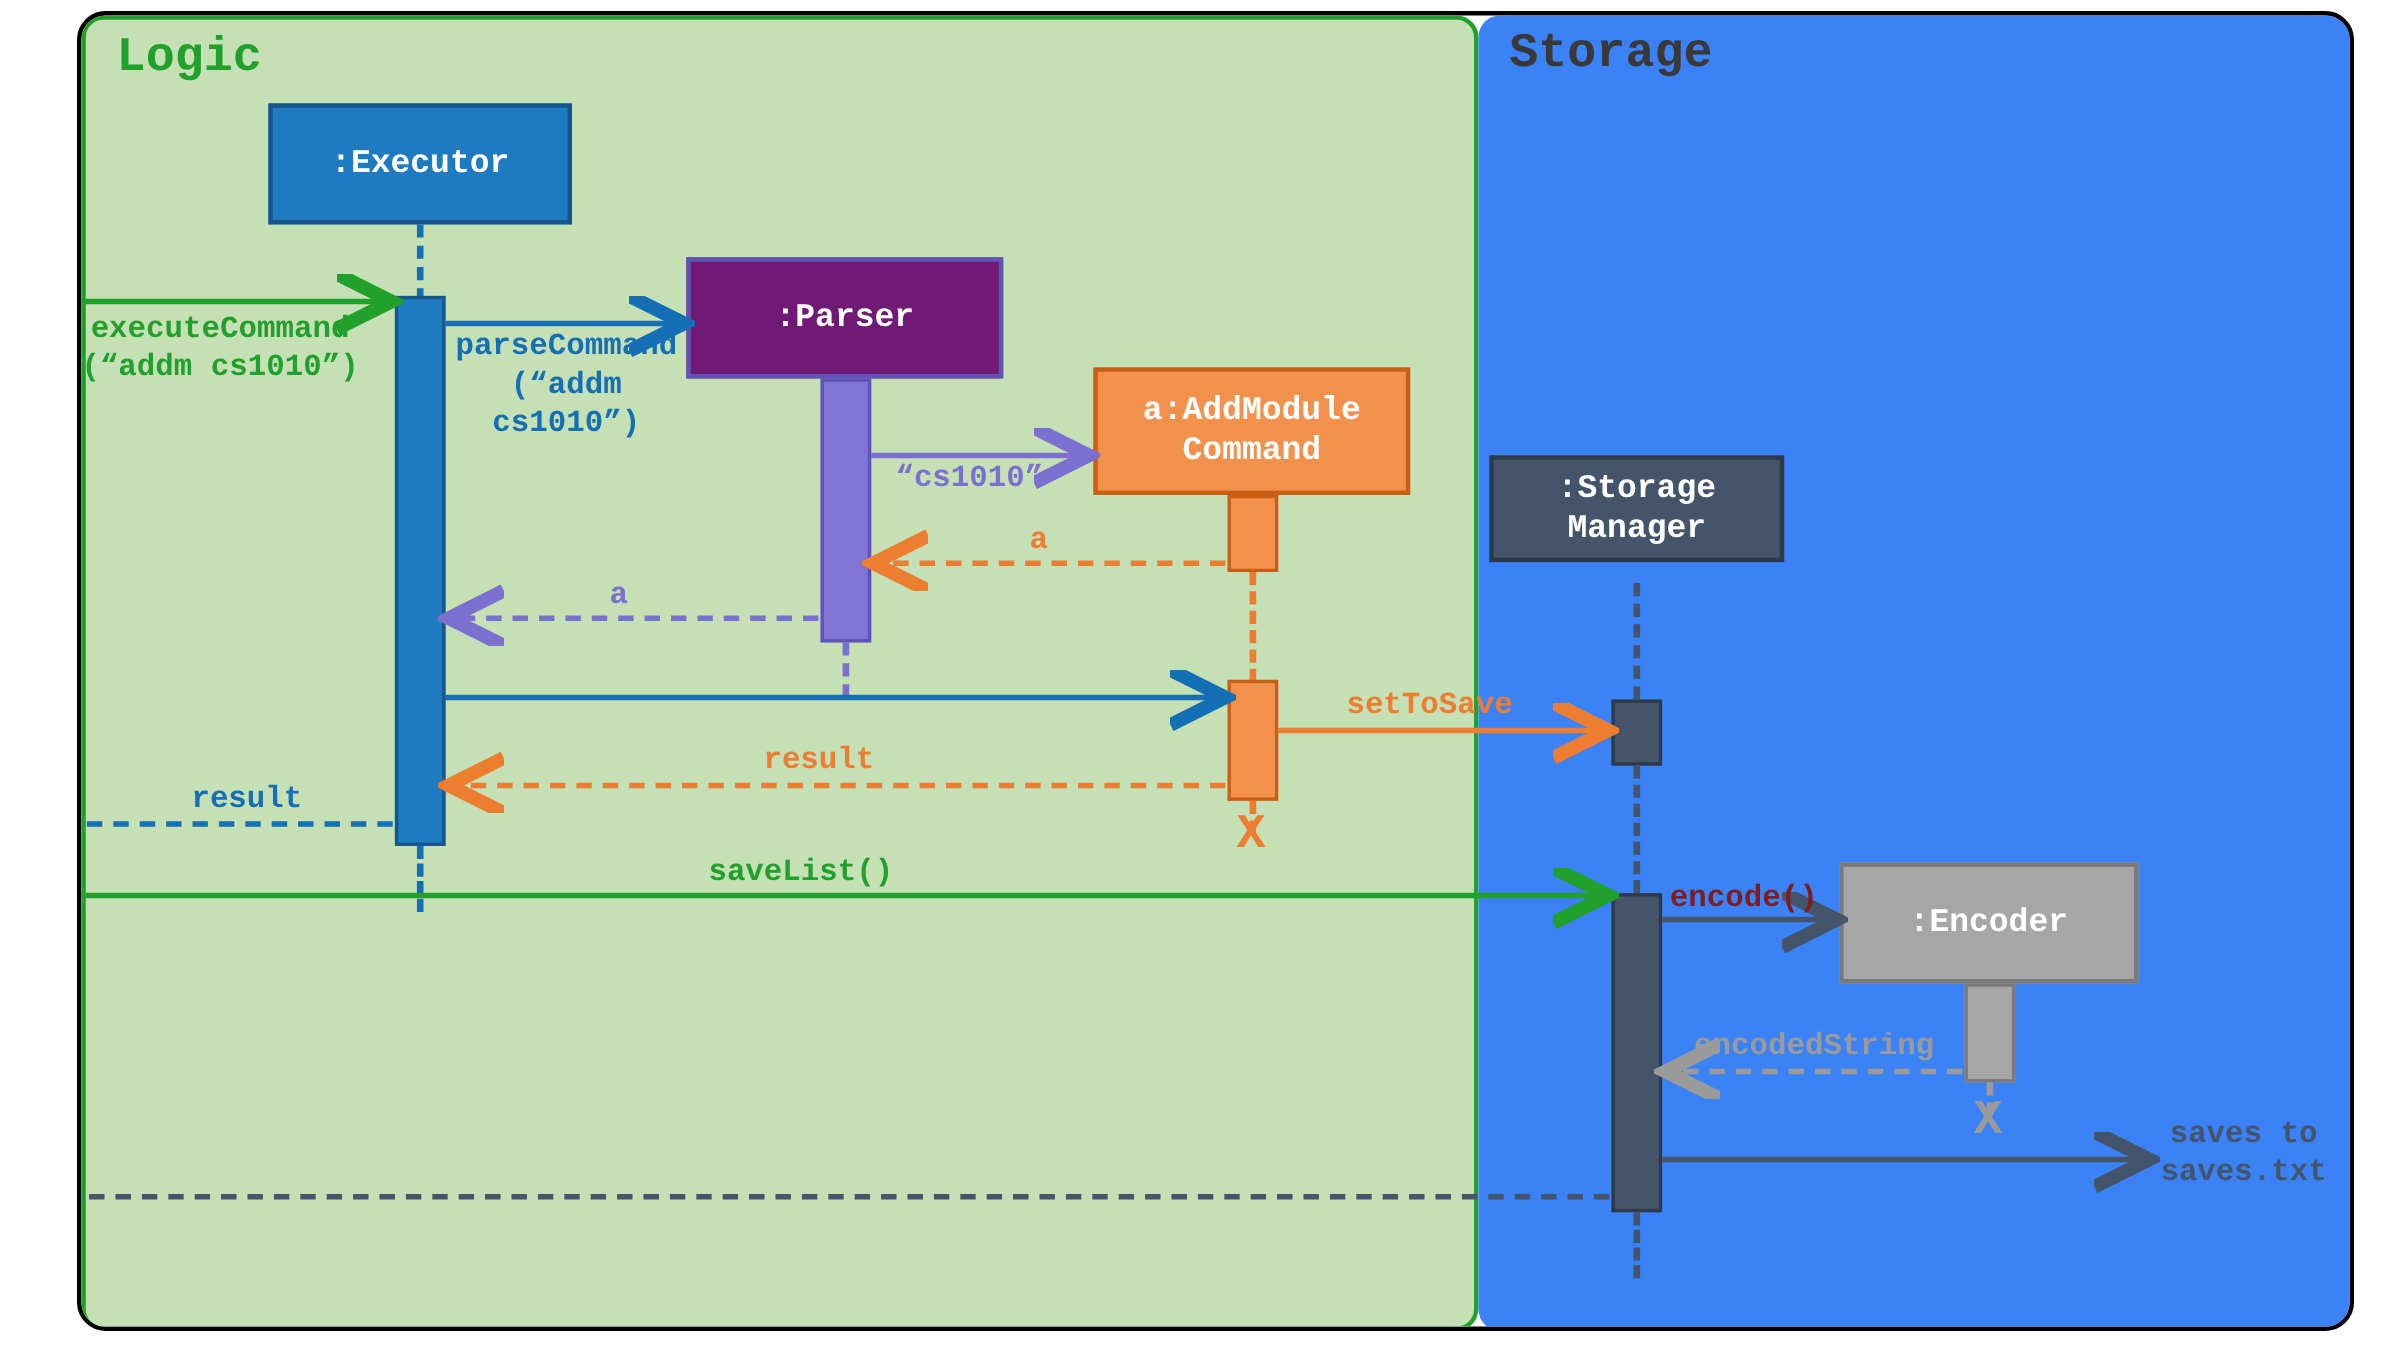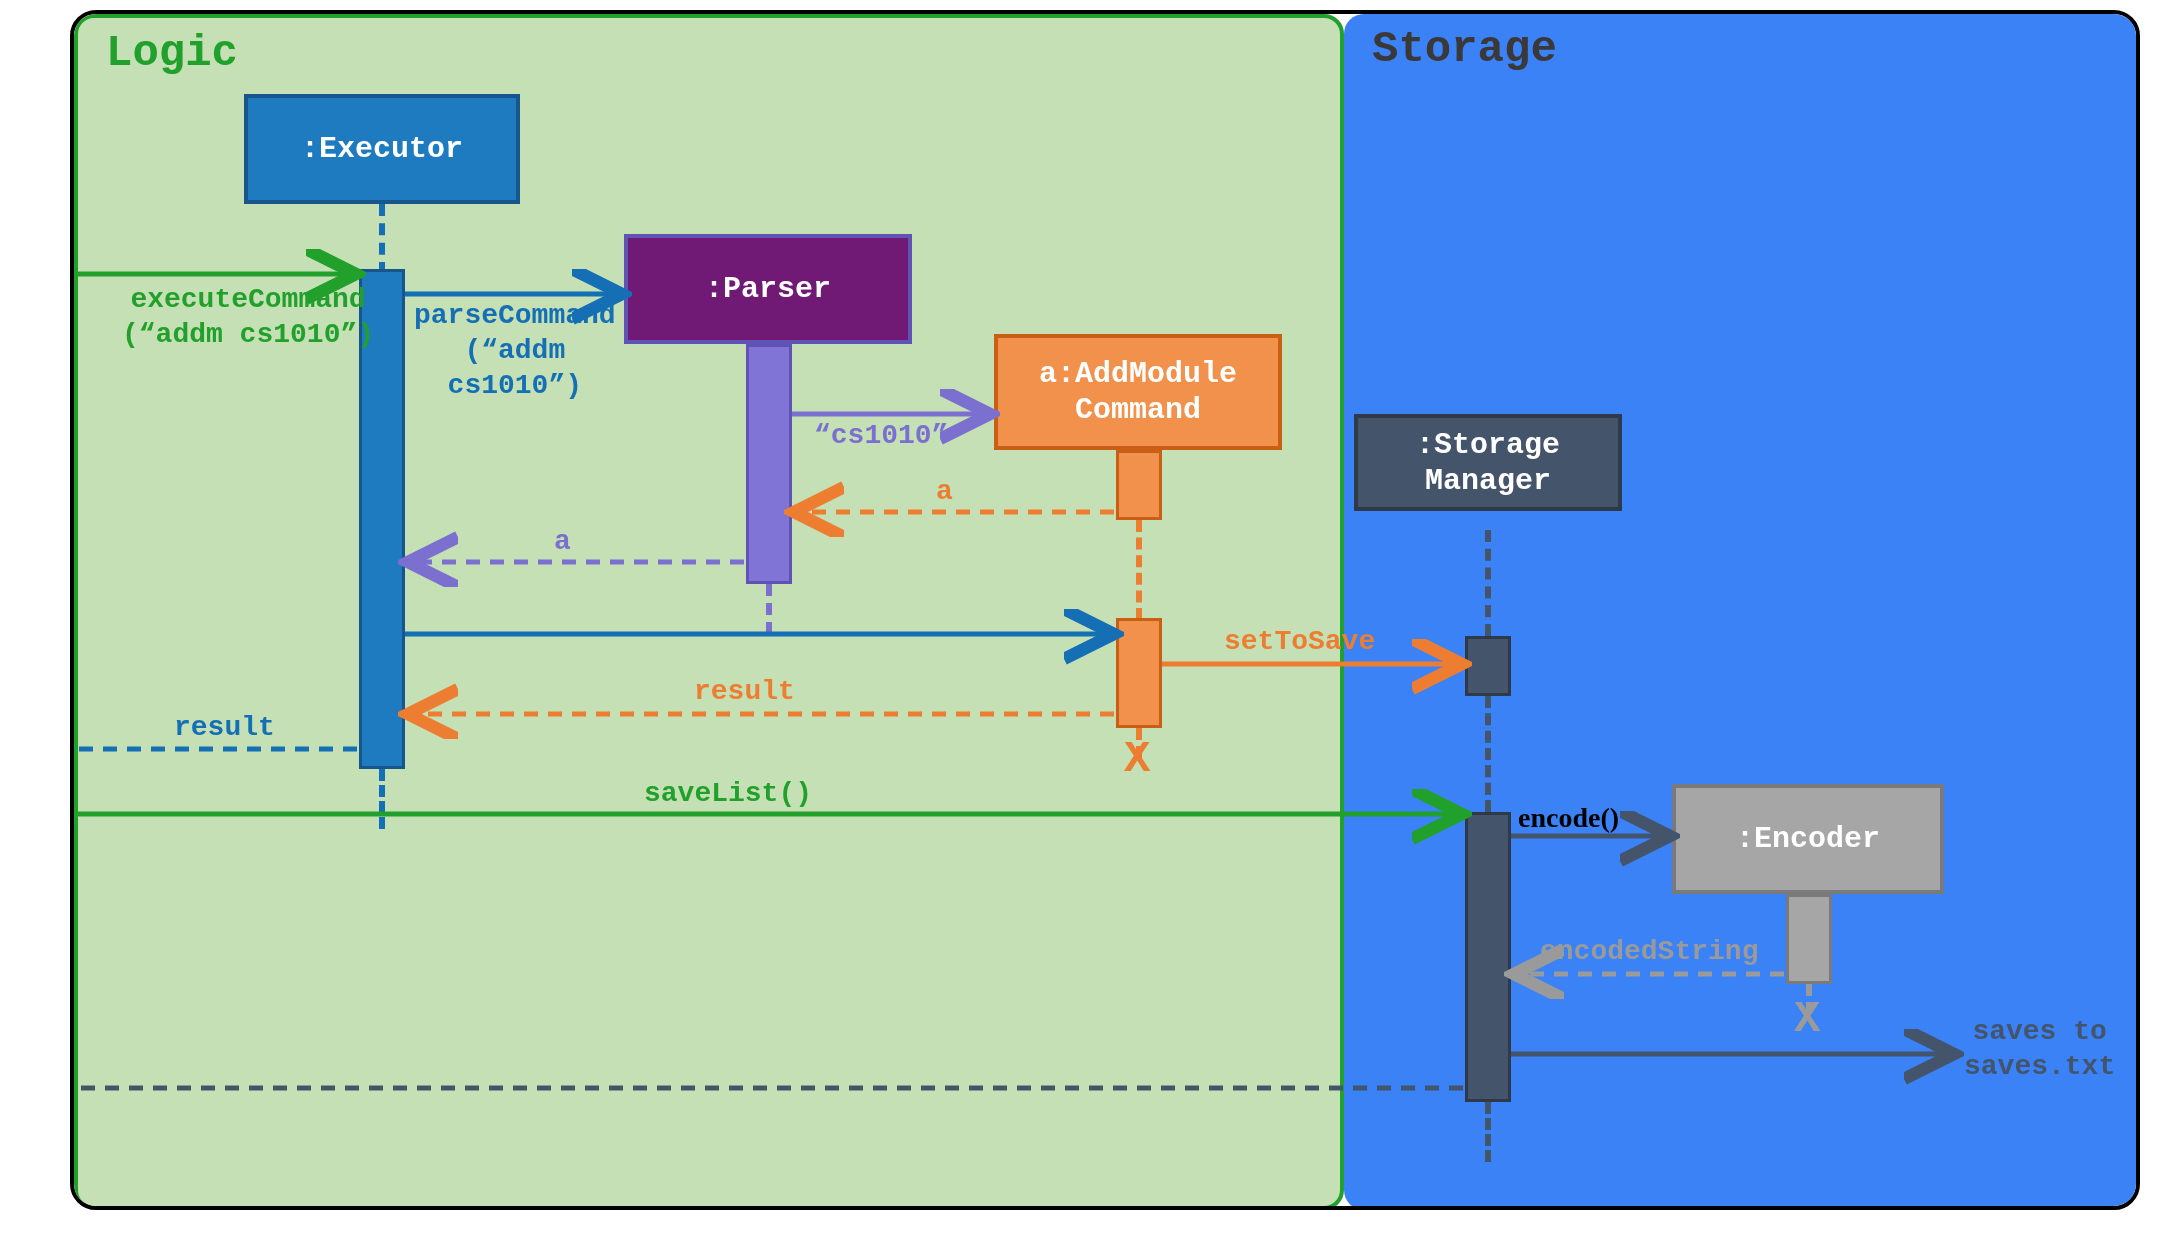--- a/index.html
+++ b/index.html
@@ -177,30 +177,30 @@
 
     <line x1="1437" y1="822" x2="1596" y2="822" stroke="#44546a" stroke-width="5" marker-end="url(#arr-slate)"></line>
 
     <line x1="1710" y1="960" x2="1440" y2="960" stroke="#9a9a9a" stroke-width="5" stroke-dasharray="14 10" marker-end="url(#arr-gray)"></line>
 
     <line x1="1437" y1="1040" x2="1880" y2="1040" stroke="#44546a" stroke-width="5" marker-end="url(#arr-slate)"></line>
 
     <line x1="1389" y1="1074" x2="-70" y2="1074" stroke="#44546a" stroke-width="5" stroke-dasharray="14 10" marker-end="url(#arr-slate)"></line>
   </svg>
 
-  <div class="msg-label" style="left:0px; top:268px; color:#22a02c;margin-left:48px;">executeCommand
+  <div class="msg-label" style="left:0px; top:268px; color:#22a02c;">executeCommand
 (“addm cs1010”)</div>
   <div class="msg-label" style="left:340px; top:284px; color:#156fb4;">parseCommand
 (“addm
 cs1010”)</div>
   <div class="msg-label" style="left:740px; top:404px; color:#7b6fcf;">“cs1010”</div>
   <div class="msg-label" style="left:862px; top:460px; color:#ed7d31;">a</div>
   <div class="msg-label" style="left:480px; top:510px; color:#7b6fcf;">a</div>
   <div class="msg-label" style="left:1150px; top:610px; color:#ed7d31;">setToSave</div>
   <div class="msg-label" style="left:620px; top:660px; color:#ed7d31;">result</div>
   <div class="msg-label" style="left:100px; top:696px; color:#156fb4;">result</div>
   <div class="msg-label" style="left:570px; top:762px; color:#22a02c;">saveList()</div>
-  <div class="msg-label" style="left:1444px; top:786px; color:#000000;font-family:Liberation Serif, serif;">encode()</div>
+  <div class="msg-label" style="left:1444px; top:786px; color:#7f1d1d;">encode()</div>
   <div class="msg-label" style="left:1466px; top:920px; color:#9a9a9a;">encodedString</div>
   <div class="msg-label" style="left:1890px; top:1000px; color:#44546a;">saves to
 saves.txt</div>
 
 </div>
 
 </body></html>

